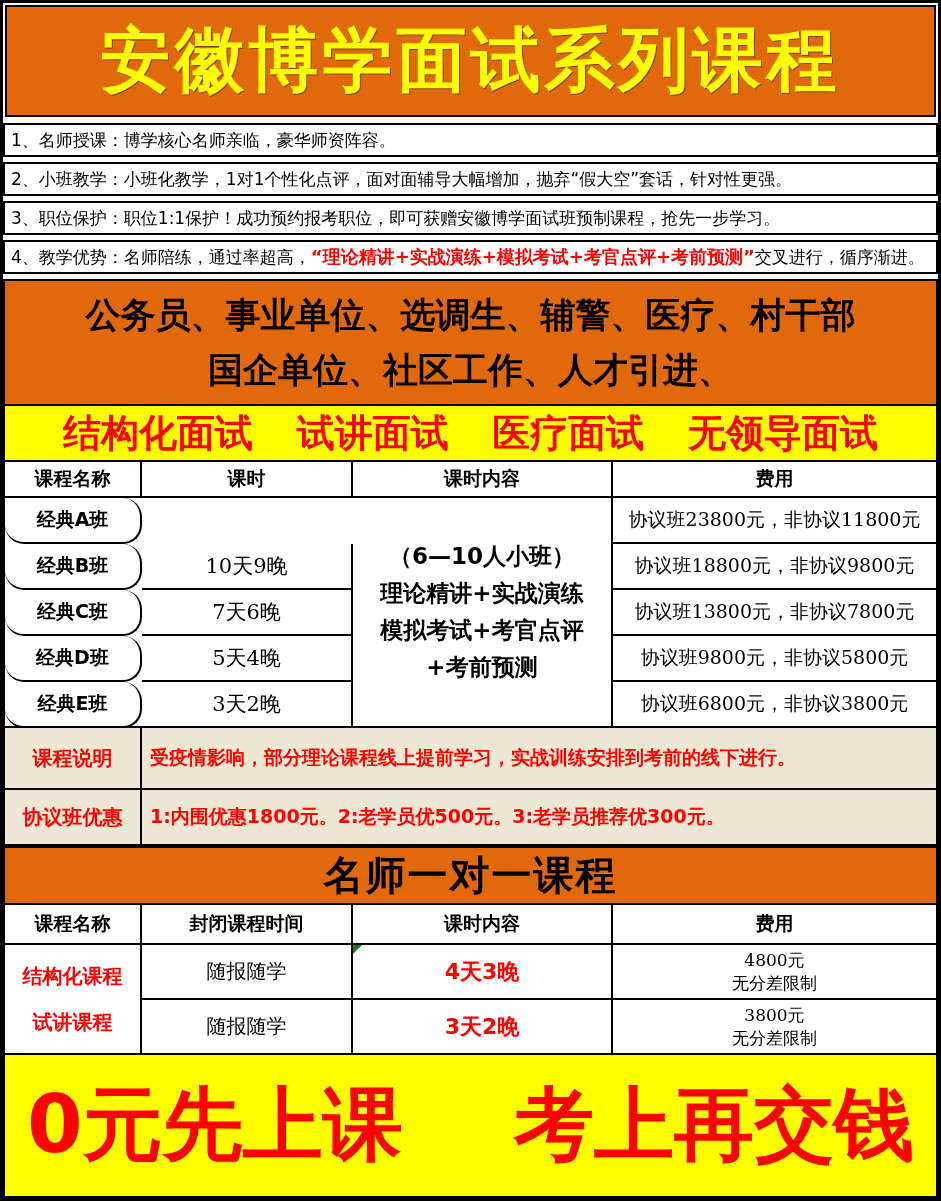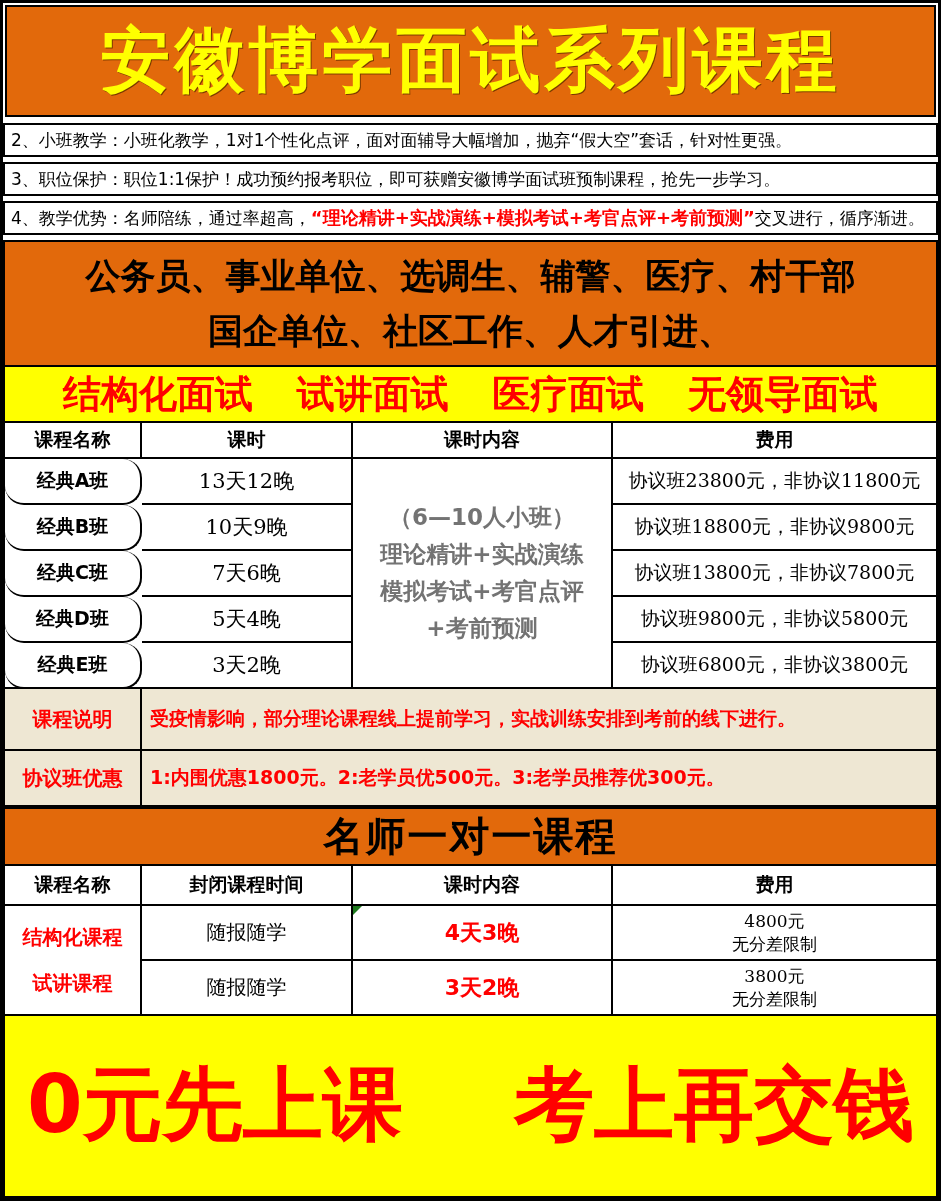--- a/index.html
+++ b/index.html
@@ -46,21 +46,21 @@
   .cell {
     border-right:2px solid #000; border-bottom:2px solid #000;
     display:flex; align-items:center; justify-content:center; text-align:center;
   }
   .th { font-weight:bold; font-size:19px; color:#000; }
   .course-name { font-weight:bold; font-size:19px; color:#000;border-radius:19px; }
   .hours-cell  { font-size:21px; color:#000; font-family:"DejaVu Serif", serif; }
   .fee-cell    { font-size:19px; color:#000; font-family:"DejaVu Serif", serif; }
   .content-cell {
     grid-column:3; grid-row:2 / span 5; flex-direction:column;
-    color:#737373; font-weight:bold; font-size:23px; line-height:1.6;
+    color:#000000; font-weight:bold; font-size:23px; line-height:1.6;
   }
   
   .notes-table { grid-template-columns:137px 1fr; grid-template-rows:62px 56px; background:#EEE7D3; margin-top:-2px; border-top:2px solid #000; }
   .note-label { color:#FF0000; font-weight:bold; font-size:20px; }
   .note-text  {
     color:#FF0000; font-weight:bold; font-size:19px;
     justify-content:flex-start; text-align:left; padding-left:8px; white-space:nowrap; overflow:hidden;
   }
   
   .one-banner {
@@ -91,20 +91,25 @@
 </head>
 <body>
 
 <div class="poster">
 
   <div class="header-box">
     <div class="title">安徽博学面试系列课程</div>
   </div>
 
   <div class="feature-row">
+    <span class="feature-black">1、名师授课：博学核心名师亲临，豪华师资阵容。</span>
+    <span class="feature-red"></span>
+    <span class="feature-black"></span>
+  </div>
+  <div class="feature-row">
     <span class="feature-black">2、小班教学：小班化教学，1对1个性化点评，面对面辅导大幅增加，抛弃“假大空”套话，针对性更强。</span>
     <span class="feature-red"></span>
     <span class="feature-black"></span>
   </div>
   <div class="feature-row">
     <span class="feature-black">3、职位保护：职位1:1保护！成功预约报考职位，即可获赠安徽博学面试班预制课程，抢先一步学习。</span>
     <span class="feature-red"></span>
     <span class="feature-black"></span>
   </div>
   <div class="feature-row">
@@ -132,21 +137,20 @@
     <div class="cell th">费用</div>
 
     <div class="cell content-cell">
       <div>（6—10人小班）</div>
       <div>理论精讲+实战演练</div>
       <div>模拟考试+考官点评</div>
       <div>+考前预测</div>
     </div>
 
     <div class="cell course-name" style="grid-column:1;grid-row:2">经典A班</div>
-    <div class="cell hours-cell" style="grid-column:2;grid-row:2">13天12晚</div>
     <div class="cell fee-cell" style="grid-column:4;grid-row:2">协议班23800元，非协议11800元</div>
 
     <div class="cell course-name" style="grid-column:1;grid-row:3">经典B班</div>
     <div class="cell hours-cell" style="grid-column:2;grid-row:3">10天9晚</div>
     <div class="cell fee-cell" style="grid-column:4;grid-row:3">协议班18800元，非协议9800元</div>
 
     <div class="cell course-name" style="grid-column:1;grid-row:4">经典C班</div>
     <div class="cell hours-cell" style="grid-column:2;grid-row:4">7天6晚</div>
     <div class="cell fee-cell" style="grid-column:4;grid-row:4">协议班13800元，非协议7800元</div>
 

